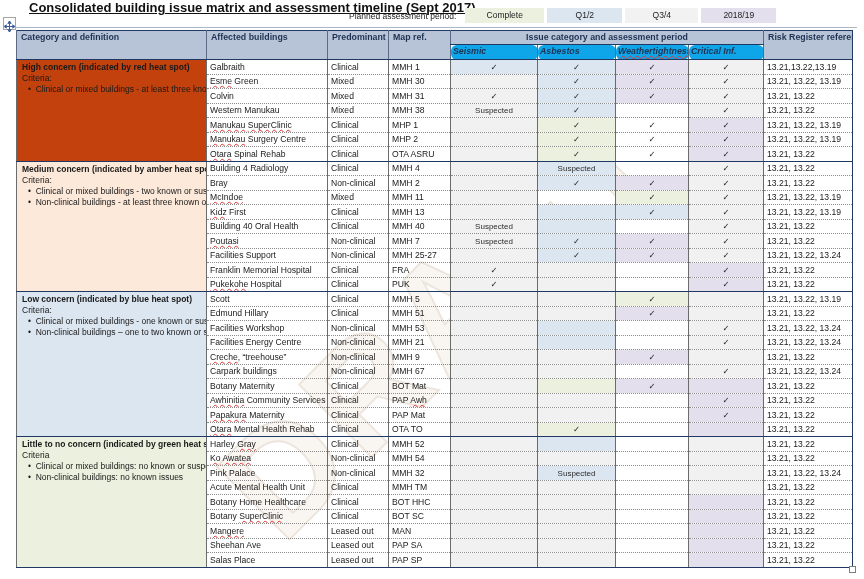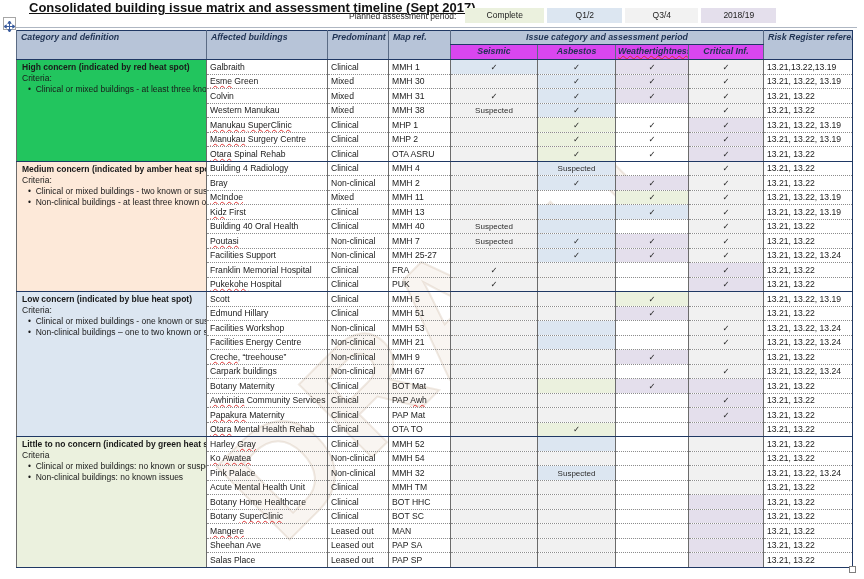--- a/index.html
+++ b/index.html
@@ -24,23 +24,23 @@
              color:rgba(195,160,120,0.10);-webkit-text-stroke:2px rgba(180,150,120,0.20);
              transform:rotate(-45deg);pointer-events:none;}
   
   table.matrix{position:absolute;left:16px;top:30px;width:836px;table-layout:fixed;
                border-collapse:collapse;border:1.5px solid #1F3864;}
   table.matrix th,table.matrix td{box-sizing:border-box;overflow:hidden;white-space:nowrap;}
   thead th{background:#B7C4D8;color:#1F3252;font-size:8.8px;font-weight:bold;
            text-align:left;padding:1px 4px;vertical-align:top;
            border-left:1px solid #5b6b84;border-bottom:1px solid #1F3864;white-space:normal;}
   thead th.center{text-align:center;}
-  thead tr.subrow th{background:#d946ef;color:#1F3252;font-style:italic;text-align:center;
-                     border-bottom:1.6px solid #1F3864;padding:1px 2px;}
-  thead tr.toprow{height:14px;font-style:italic;} thead tr.subrow{height:15px;}
+  thead tr.subrow th{background:#0ea5e9;color:#1F3252;font-style:italic;text-align:left;
+                     border-bottom:1.6px solid #1F3864;padding:1px 2px;border-radius:6px;}
+  thead tr.toprow{height:14px;} thead tr.subrow{height:15px;}
   tbody tr{height:14.5px;}
   tbody td{font-size:8.6px;color:#1a1a1a;vertical-align:middle;padding:0 3px;
            border-left:1px solid #6b6b6b;border-bottom:1px dotted #8c8c8c;background:transparent;}
   tbody td.issue{text-align:center;padding:0 1px;color:#2b2b2b;}
   tbody td.issue .susp{font-size:8px;}
   tbody tr.gend td{border-bottom:1.3px solid #1F3864;}
   td.cat{vertical-align:top;padding:2px 5px;white-space:normal;line-height:1.18;
          border-bottom:1.3px solid #1F3864;font-size:8.5px;}
   .cat-title{font-weight:bold;margin-bottom:1px;}
   .cat-crit{margin-bottom:1px;}
@@ -100,21 +100,21 @@
       </tr>
       <tr class="subrow" id="subcol-row">
           <th>Seismic</th>
           <th>Asbestos</th>
           <th><span class="sq">Weathertightness</span></th>
           <th>Critical Inf.</th>
         </tr>
     </thead>
     <tbody id="matrix-body">
         <tr>
-          <td class="cat" rowspan="7" style="background: #22c55e;">
+          <td class="cat" rowspan="7" style="background: #c2410c;">
             <div class="cat-title">High concern (indicated by red heat spot)</div>
             <div class="cat-crit">Criteria:</div>
             <div class="bullet">•&nbsp;&nbsp;Clinical or mixed buildings - at least three known or suspected issue categories apply</div>
           </td>
           <td>Galbraith</td>
           <td>Clinical</td>
           <td>MMH 1</td>
           <td class="issue" style="background: rgb(220, 230, 241);"><span class="check">✓</span></td>
           <td class="issue" style="background: rgb(220, 230, 241);"><span class="check">✓</span></td>
           <td class="issue" style="background: rgb(228, 223, 236);"><span class="check">✓</span></td>

